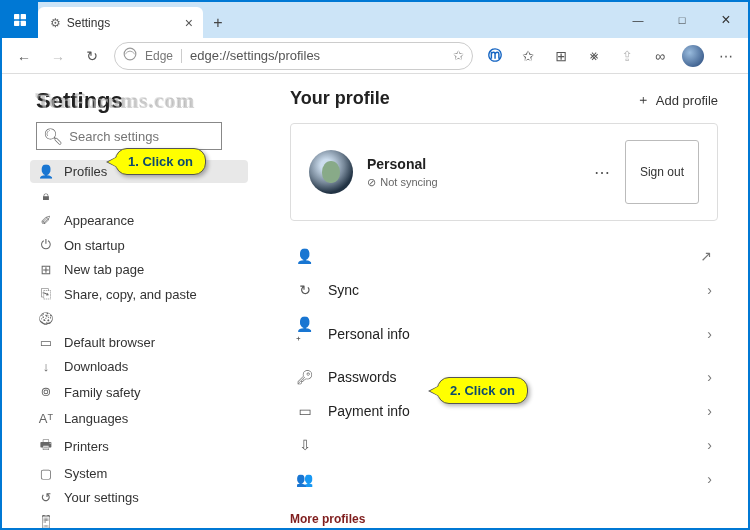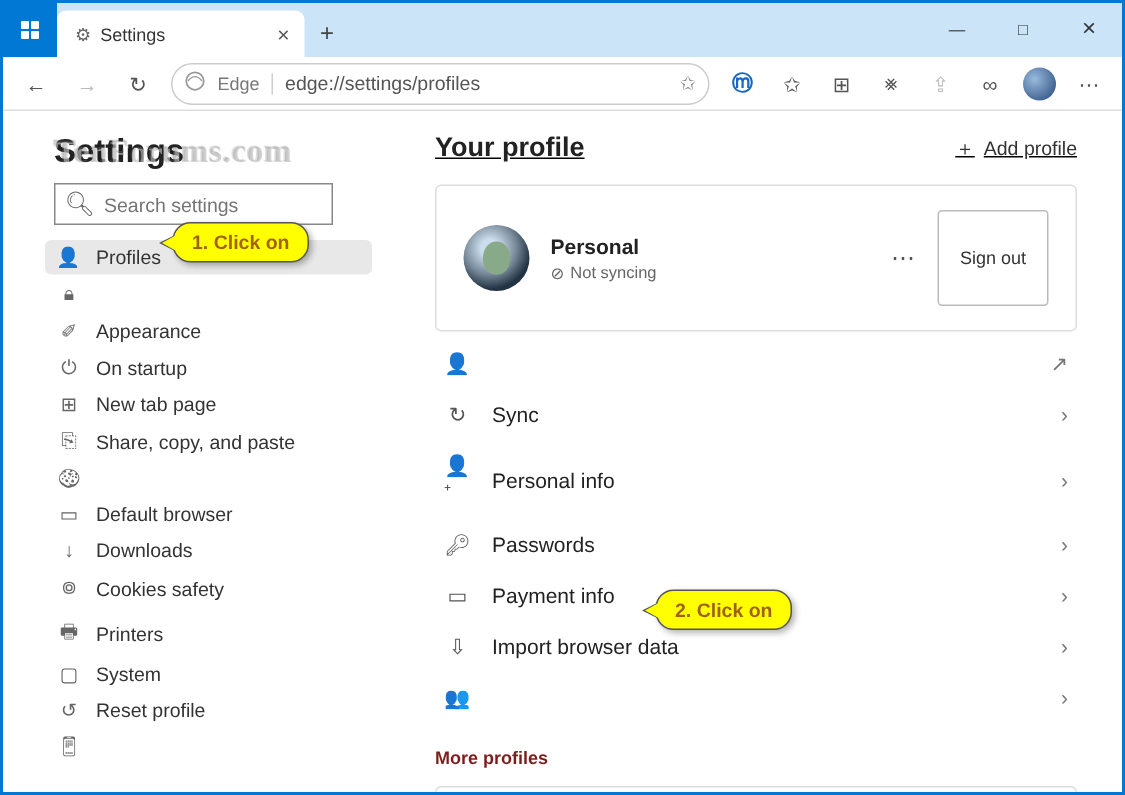--- a/index.html
+++ b/index.html
@@ -32,25 +32,25 @@
     .sidebar { width: 264px; padding: 14px 18px 10px 34px; overflow-y: auto; }
     .sidebar h1 { font-size: 22px; font-weight: 600; color: #222; margin-bottom: 8px; }
     .searchbox { display: flex; align-items: center; border: 1px solid #888; height: 28px; padding: 0 6px; gap: 6px; margin-bottom: 10px; width: 186px; }
     .searchbox input { border: none; outline: none; font-size: 13px; flex: 1; background: transparent; }
     .nav { list-style: none; display: flex; flex-direction: column; gap: 1px; margin-left: -6px; }
     .nav-item { display: flex; align-items: center; gap: 10px; padding: 4px 8px; font-size: 13px; color: #333; border-radius: 4px; cursor: pointer; position: relative; }
     .nav-item.selected { background: #e8e8e8; }
     .nav-item .ic { width: 16px; color: #666; display: inline-flex; justify-content: center; }
     
     .content { flex: 1; padding: 14px 30px 10px 24px; overflow-y: auto; }
-    .content-header { display: flex; justify-content: space-between; align-items: center; margin-bottom: 14px; text-decoration: underline; }
+    .content-header { display: flex; justify-content: space-between; align-items: flex-end; margin-bottom: 14px; }
     .content-header h2 { font-size: 18px; font-weight: 600; color: #222; }
     .add-profile { display: flex; align-items: center; gap: 6px; font-size: 13px; color: #333; cursor: pointer; }
     
-    .profile-card { border: 1px solid #ddd; border-radius: 4px; padding: 16px 18px; display: flex; align-items: center; gap: 14px; margin-bottom: 4px; }
+    .profile-card { border: 1px solid #ddd; border-radius: 4px; padding: 16px 18px; display: flex; align-items: center; gap: 14px; margin-bottom: 18px; }
     .profile-avatar { width: 44px; height: 44px; border-radius: 50%; background: radial-gradient(circle at 40% 35%, #cde 15%, #789 45%, #234 70%); position: relative; flex-shrink: 0; }
     .profile-avatar::after { content:''; position:absolute; left:30%; top:25%; width:40%; height:50%; border-radius:50% 50% 46% 46%; background:#8a8; }
     .profile-info { flex: 1; }
     .profile-name { font-size: 14px; font-weight: 600; color: #222; margin-bottom: 4px; }
     .profile-sync { font-size: 11px; color: #666; display: flex; align-items: center; gap: 4px; }
     .profile-actions { display: flex; align-items: center; gap: 14px; }
     .dots { color: #555; letter-spacing: 1px; cursor: pointer; }
     .btn-outline { border: 1px solid #bbb; background: #fff; padding: 24px 14px; border-radius: 3px; font-size: 12px; cursor: pointer; color: #333; }
     
     .settings-list { list-style: none; }
@@ -58,26 +58,26 @@
     .settings-item .ic { width: 18px; color: #555; display: inline-flex; justify-content: center; font-size: 14px; }
     .settings-item .chev { margin-left: auto; color: #777; font-size: 14px; }
     
     .more-title { font-size: 12px; font-weight: 700; margin: 16px 0 12px; color: #7f1d1d; }
     .profile-card2 { border: 1px solid #ddd; border-radius: 4px; padding: 12px 18px; display: flex; align-items: center; gap: 14px; }
     
     
     .watermark { position: absolute; top: 86px; left: 34px; font-size: 22px; font-weight: 700; font-family: Georgia, serif; color: rgba(120,120,120,0.32); text-shadow: 1px 1px 0 rgba(255,255,255,0.5), -1px -1px 0 rgba(0,0,0,0.12); pointer-events: none; letter-spacing: 0.5px; }
     
     
-    .callout { position: absolute; background: #ffff00; border: 1px solid #555; border-radius: 12px; padding: 5px 12px; font-size: 13px; font-weight: 600; color: #a16207; box-shadow: 2px 2px 4px rgba(0,0,0,0.3); }
+    .callout { position: absolute; background: #ffff00; border: 1px solid #555; border-radius: 12px; padding: 5px 12px; font-size: 13px; font-weight: 600; color: #0c4a6e; box-shadow: 2px 2px 4px rgba(0,0,0,0.3); }
     .callout::before { content:''; position:absolute; width:0; height:0; }
     .callout.c1 { top: 146px; left: 113px; }
     .callout.c1::before { left:-10px; top:8px; border-top:5px solid transparent; border-bottom:5px solid transparent; border-right:10px solid #555; }
     .callout.c1::after { content:''; position:absolute; left:-8px; top:8px; width:0; height:0; border-top:5px solid transparent; border-bottom:5px solid transparent; border-right:9px solid #ffff00; }
-    .callout.c2 { top: 375px; left: 435px; margin-top: 16px; }
+    .callout.c2 { top: 375px; left: 435px; }
     .callout.c2::before { left:-10px; top:8px; border-top:5px solid transparent; border-bottom:5px solid transparent; border-right:10px solid #555; }
     .callout.c2::after { content:''; position:absolute; left:-8px; top:8px; width:0; height:0; border-top:5px solid transparent; border-bottom:5px solid transparent; border-right:9px solid #ffff00; }
     
     .edge-logo-sm { width:16px; height:16px; }
   </style>
 </head>
 <body>
 
 <div class="titlebar">
   <div class="titlebar-left">
@@ -167,33 +167,37 @@
       <li class="nav-item">
           <span class="ic">▭</span>
           <span>Default browser</span>
         </li>
       <li class="nav-item">
           <span class="ic">↓</span>
           <span>Downloads</span>
         </li>
       <li class="nav-item">
           <span class="ic">៙</span>
-          <span>Cookies safety</span>
+          <span>Family safety</span>
+        </li>
+      <li class="nav-item">
+          <span class="ic">Aᵀ</span>
+          <span>Languages</span>
         </li>
       <li class="nav-item">
           <span class="ic">🖶︎</span>
           <span>Printers</span>
         </li>
       <li class="nav-item">
           <span class="ic">▢</span>
           <span>System</span>
         </li>
       <li class="nav-item">
           <span class="ic">↺</span>
-          <span>Reset profile</span>
+          <span>Your settings</span>
         </li>
       <li class="nav-item">
           <span class="ic">📱︎</span>
         </li>
 
     </ul>
   </aside>
 
   <section class="content">
     <div class="content-header">
@@ -239,21 +243,20 @@
           <span>Passwords</span>
           <span class="chev">›</span>
         </li>
       <li class="settings-item">
           <span class="ic">▭</span>
           <span>Payment info</span>
           <span class="chev">›</span>
         </li>
       <li class="settings-item">
           <span class="ic">⇩</span>
-          <span>Import browser data</span>
           <span class="chev">›</span>
         </li>
       <li class="settings-item">
           <span class="ic">👥</span>
           <span class="chev">›</span>
         </li>
     </ul>
 
     <h3 class="more-title">More profiles</h3>
     <div class="profile-card2">

